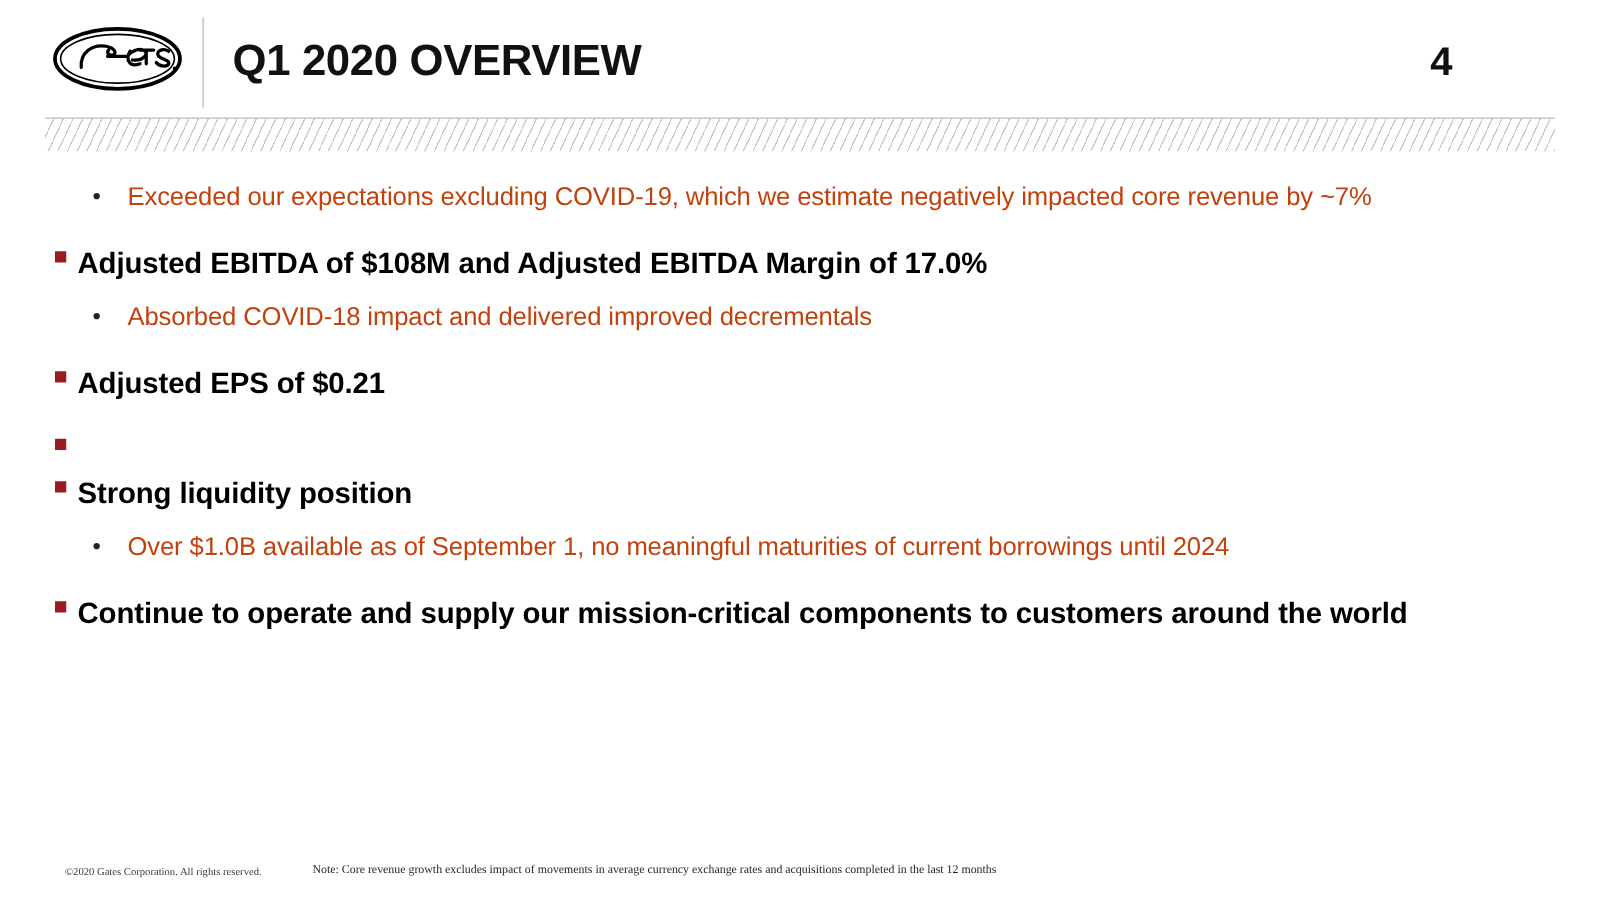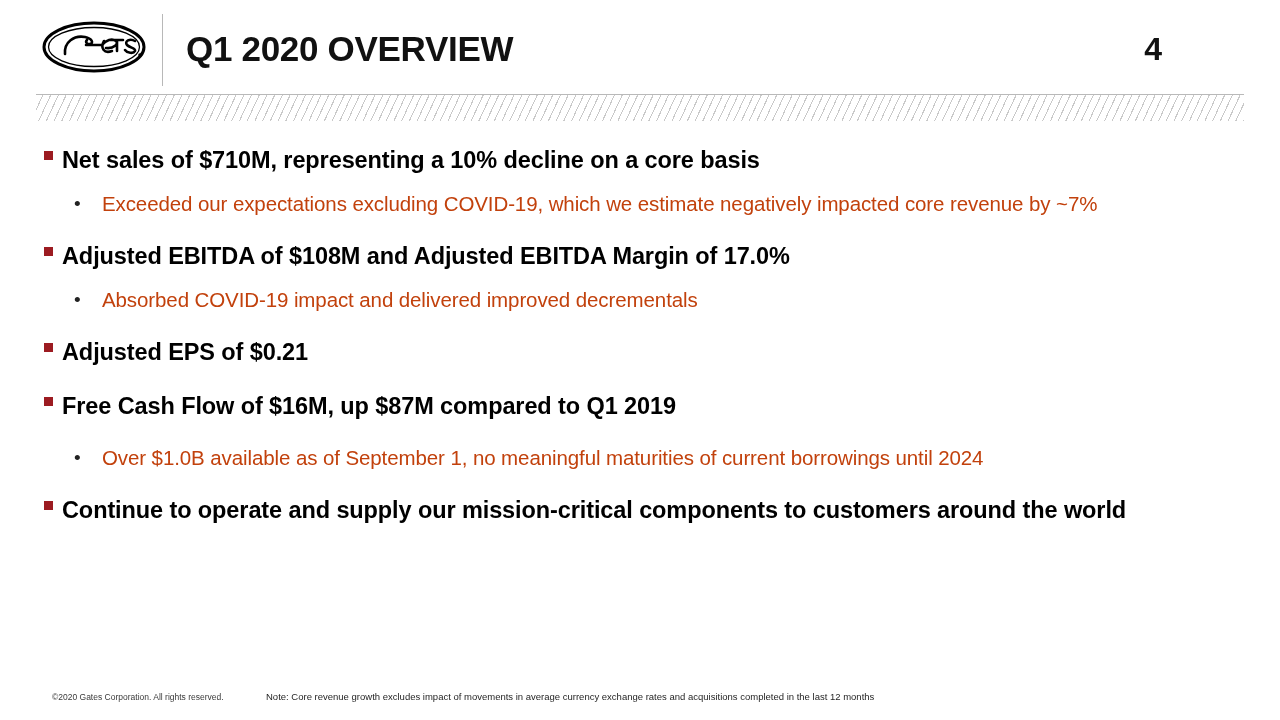--- a/index.html
+++ b/index.html
@@ -147,32 +147,33 @@
 
   .gap-after { margin-bottom: 14px; }
 
   
   .footer {
     position: absolute;
     left: 0;
     bottom: 10px;
     width: 1128px;
     height: 20px;
+    font-family: Liberation Serif, serif;
   }
   .copyright {
     position: absolute;
     left: 52px;
     top: 2px;
     font-size: 8.5px;
     color: #3a3a3a;
     white-space: nowrap;
   }
   .footnote {
     position: absolute;
-    left: 266px;
+    left: 250px;
     top: 1px;
     font-size: 9.5px;
     color: #1f1f1f;
     white-space: nowrap;
     text-align: center;
   }
 </style>
 </head>
 <body>
 
@@ -196,58 +197,57 @@
 
   <div class="slide-title">Q1 2020 OVERVIEW</div>
 
   <div class="slide-number">4</div>
 </div>
 
 <div class="hatch-rule"></div>
 
 <div class="content">
 
-  <div class="bullet-l1">
-    <span class="marker">
-        <span class="sq"></span>
-      </span>
-    <span class="text">Net sales of $710M, representing a 10% decline on a core basis</span>
-  </div>
 
   <div class="bullet-l2 gap-after">
     <span class="marker">•</span>
     <span class="text">Exceeded our expectations excluding COVID-19, which we estimate negatively impacted core revenue by ~7%</span>
   </div>
 
   <div class="bullet-l1">
     <span class="marker">
         <span class="sq"></span>
       </span>
     <span class="text">Adjusted EBITDA of $108M and Adjusted EBITDA Margin of 17.0%</span>
   </div>
 
   <div class="bullet-l2 gap-after">
     <span class="marker">•</span>
-    <span class="text">Absorbed COVID-19 impact and delivered improved decrementals</span>
+    <span class="text">Absorbed COVID-18 impact and delivered improved decrementals</span>
   </div>
 
   <div class="bullet-l1 gap-after">
     <span class="marker">
         <span class="sq"></span>
       </span>
     <span class="text">Adjusted EPS of $0.21</span>
   </div>
 
   <div class="bullet-l1 gap-after">
     <span class="marker">
         <span class="sq"></span>
       </span>
-    <span class="text">Free Cash Flow of $16M, up $87M compared to Q1 2019</span>
-  </div>
-
+  </div>
+
+  <div class="bullet-l1">
+    <span class="marker">
+        <span class="sq"></span>
+      </span>
+    <span class="text">Strong liquidity position</span>
+  </div>
 
   <div class="bullet-l2 gap-after">
     <span class="marker">•</span>
     <span class="text">Over $1.0B available as of September 1, no meaningful maturities of current borrowings until 2024</span>
   </div>
 
   <div class="bullet-l1">
     <span class="marker">
         <span class="sq"></span>
       </span>

